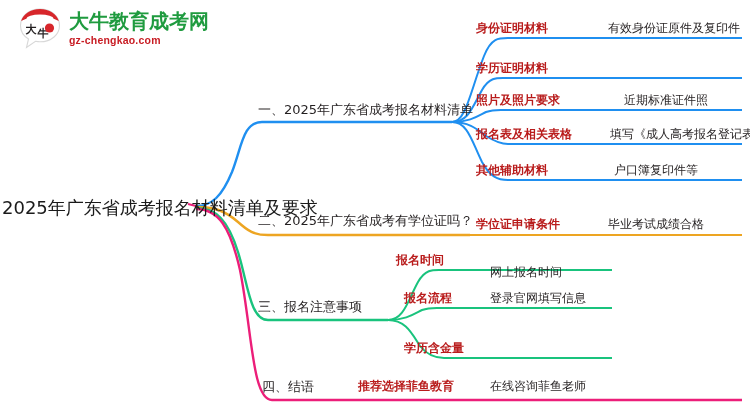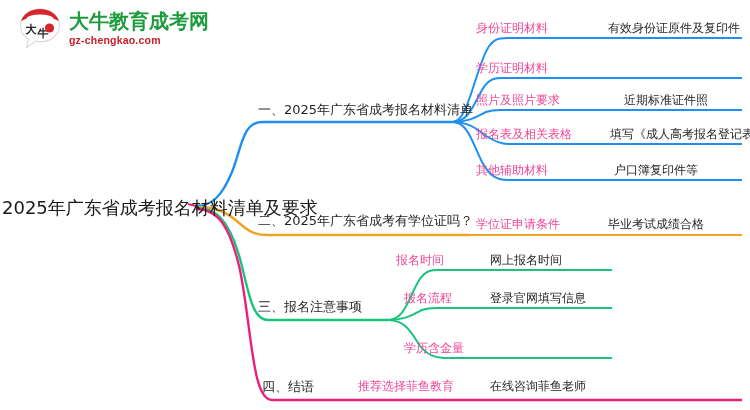--- a/index.html
+++ b/index.html
@@ -37,21 +37,21 @@
   
   .node{
     position:absolute;
     font-family:"DejaVu Sans","Liberation Sans",sans-serif;
     color:#231f20;
     white-space:nowrap;
     line-height:1;
   }
   .node-root{font-size:18px;color:#1a1a1a;}
   .node-l1{font-size:13px;color:#231f20;}
-  .node-l2{font-size:12px;color:#ec4899;}
+  .node-l2{font-size:12px;color:#b91c1c;font-weight:bold;}
   .node-l3{font-size:12px;color:#231f20;}
 </style>
 </head>
 <body>
 
 <div id="stage">
 
   <div class="logo-wrap">
     <div class="logo-mark">
       <svg width="44" height="44" viewBox="0 0 44 44" xmlns="http://www.w3.org/2000/svg">
@@ -118,21 +118,21 @@
   <div class="node node-l2" style="left:476px;top:164px;">其他辅助材料</div>
   <div class="node node-l3" style="left:614px;top:164px;">户口簿复印件等</div>
 
   <div class="node node-l1" style="left:258px;top:214px;">二、2025年广东省成考有学位证吗？</div>
   <div class="node node-l2" style="left:476px;top:218px;">学位证申请条件</div>
   <div class="node node-l3" style="left:608px;top:218px;">毕业考试成绩合格</div>
 
   <div class="node node-l1" style="left:258px;top:300px;">三、报名注意事项</div>
 
   <div class="node node-l2" style="left:396px;top:254px;">报名时间</div>
-  <div class="node node-l3" style="left:490px;top:254px;">网上报名时间</div>
+  <div class="node node-l3" style="left:490px;top:266px;">网上报名时间</div>
 
   <div class="node node-l2" style="left:404px;top:292px;">报名流程</div>
   <div class="node node-l3" style="left:490px;top:292px;">登录官网填写信息</div>
 
   <div class="node node-l2" style="left:404px;top:342px;">学历含金量</div>
 
   <div class="node node-l1" style="left:262px;top:380px;">四、结语</div>
   <div class="node node-l2" style="left:358px;top:380px;">推荐选择菲鱼教育</div>
   <div class="node node-l3" style="left:490px;top:380px;">在线咨询菲鱼老师</div>
 

